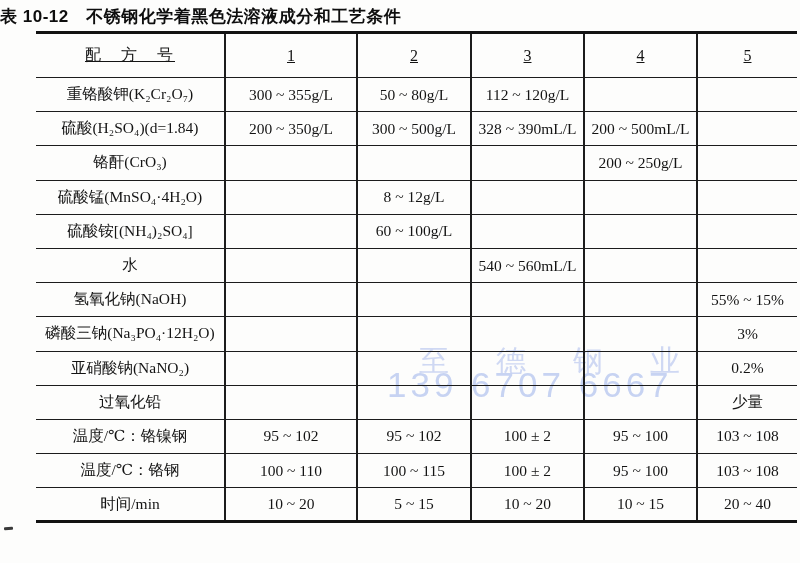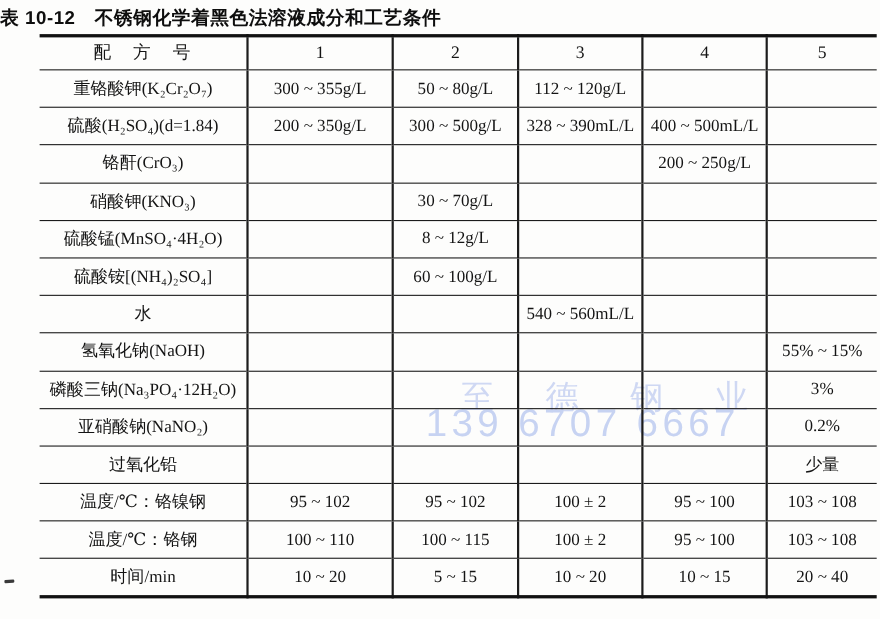--- a/index.html
+++ b/index.html
@@ -42,21 +42,21 @@
   }
   .comp-table th, .comp-table td {
     padding: 0 2px;
     text-align: center;
     vertical-align: middle;
     white-space: nowrap;
     overflow: hidden;
     font-weight: normal;
     background: transparent;
   }
-  .comp-table thead tr { height: 31px; }
+  .comp-table thead tr { height: 45px; text-decoration: underline; }
   .comp-table tbody tr { height: 34.2px; }
   .comp-table tbody td { border-top: 1.6px solid #1c1c1c; }
   .comp-table th + th,
   .comp-table td + td { border-left: 2px solid #1c1c1c; }
   .header-label {
     font-size: 16px;
     letter-spacing: 2px;
   }
   .header-num { font-size: 16px; }
   .label-cell { font-size: 15.5px; }
@@ -128,41 +128,33 @@
     <td class="value-cell">112 ~ 120g/L</td>
     <td class="value-cell"></td>
     <td class="value-cell"></td>
   </tr>
 
   <tr class="data-row">
     <td class="label-cell">硫酸(H₂SO₄)(d=1.84)</td>
     <td class="value-cell">200 ~ 350g/L</td>
     <td class="value-cell">300 ~ 500g/L</td>
     <td class="value-cell">328 ~ 390mL/L</td>
-    <td class="value-cell">400 ~ 500mL/L</td>
+    <td class="value-cell">200 ~ 500mL/L</td>
     <td class="value-cell"></td>
   </tr>
 
   <tr class="data-row">
     <td class="label-cell">铬酐(CrO₃)</td>
     <td class="value-cell"></td>
     <td class="value-cell"></td>
     <td class="value-cell"></td>
     <td class="value-cell">200 ~ 250g/L</td>
     <td class="value-cell"></td>
   </tr>
 
-  <tr class="data-row">
-    <td class="label-cell">硝酸钾(KNO₃)</td>
-    <td class="value-cell"></td>
-    <td class="value-cell">30 ~ 70g/L</td>
-    <td class="value-cell"></td>
-    <td class="value-cell"></td>
-    <td class="value-cell"></td>
-  </tr>
 
   <tr class="data-row">
     <td class="label-cell">硫酸锰(MnSO₄·4H₂O)</td>
     <td class="value-cell"></td>
     <td class="value-cell">8 ~ 12g/L</td>
     <td class="value-cell"></td>
     <td class="value-cell"></td>
     <td class="value-cell"></td>
   </tr>
 

